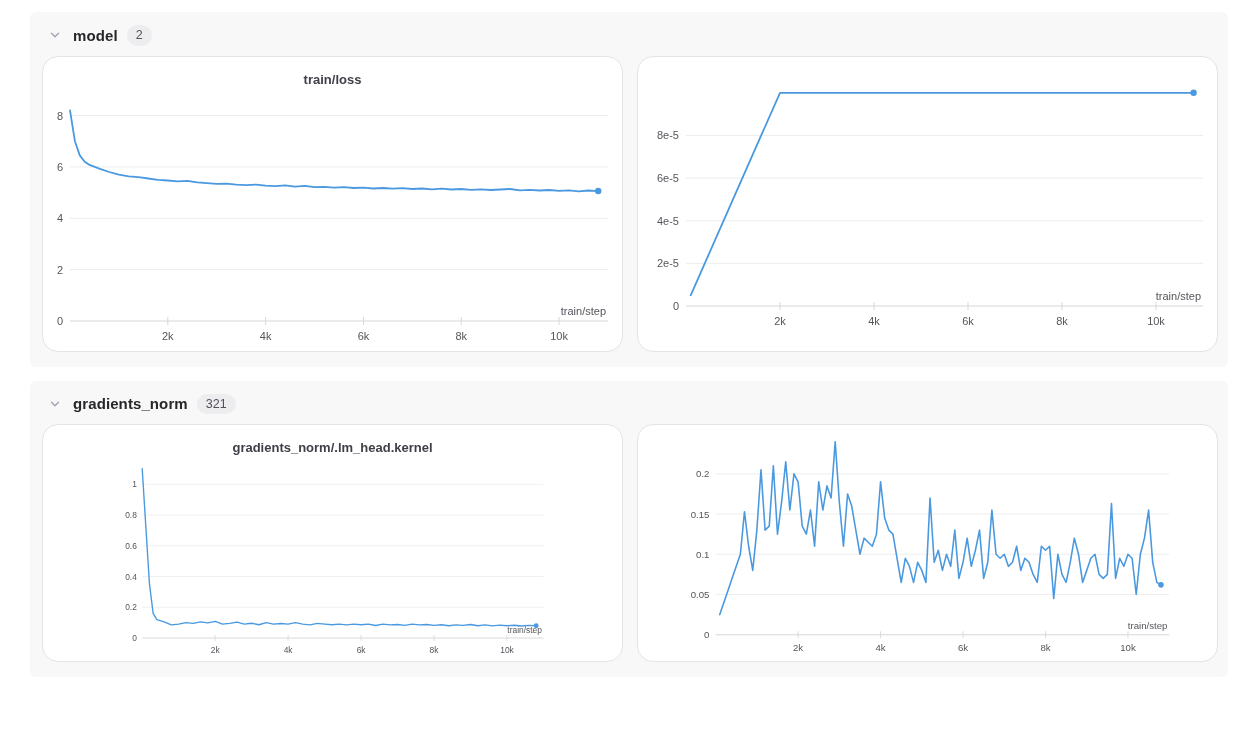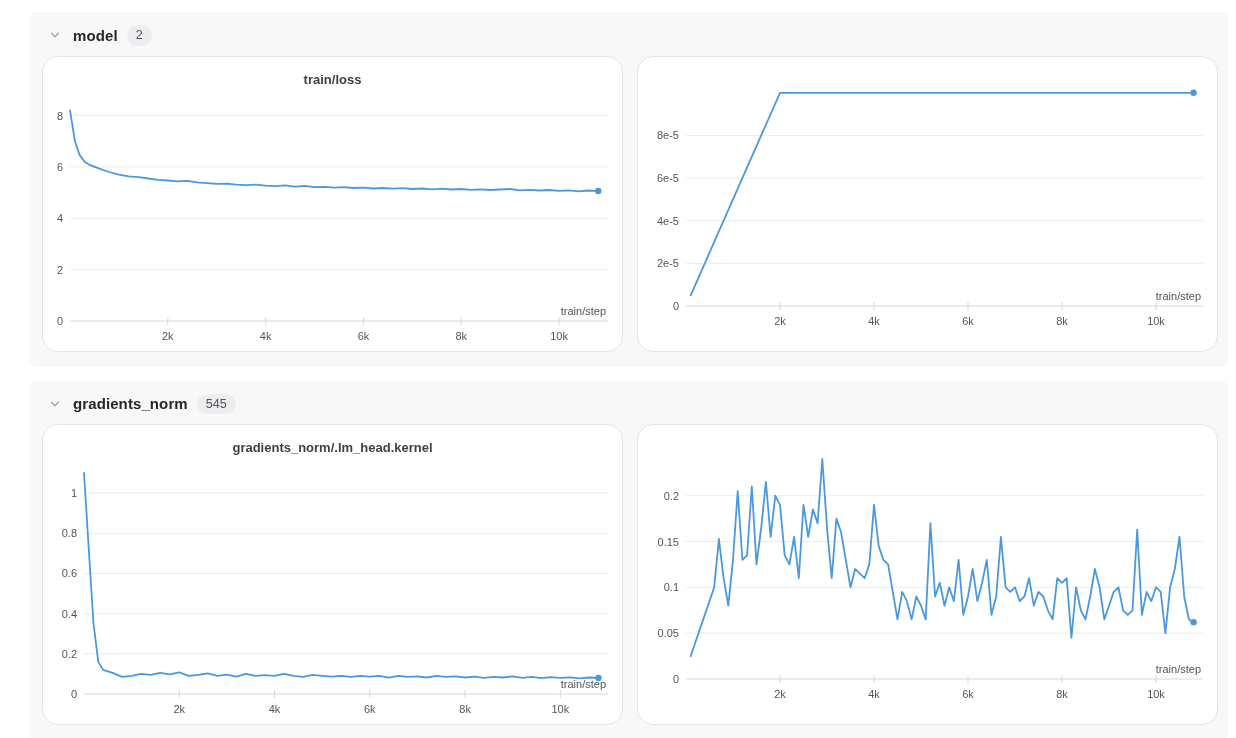--- a/index.html
+++ b/index.html
@@ -6,21 +6,21 @@
   html,body { margin:0; padding:0; background:#ffffff; }
   body { font-family:"Liberation Sans","DejaVu Sans",sans-serif; width:1236px; height:738px; overflow:hidden; }
   .page { width:1236px; padding:12px 8px 6px 30px; }
   section.group { background:var(--panel-bg,#f9f9fa); border-radius:6px; padding:13px 10px 15px 12px; margin-bottom:14px; }
   .group-header { display:flex; align-items:center; gap:9px; margin:0 0 10px 4px; }
   .chev-btn { background:none; border:none; padding:2px; margin:0; cursor:pointer; display:flex; align-items:center; color:var(--chevron-color,#9ca3af); }
   .group-label { font-size:15px; font-weight:600; color:var(--header-text,#27272a); letter-spacing:0.1px; }
   .badge { background:var(--badge-bg,#ececee); color:var(--badge-text,#52525b); font-size:12.5px; line-height:1; padding:4px 9px; border-radius:11px; }
   .cards { display:flex; gap:14px; }
   .cards-0 { height:296px; }
-  .cards-1 { height:301px; }
+  .cards-1 { height:238px; }
   .card { flex:1; min-width:0; background:var(--card-bg,#ffffff); border:1px solid var(--card-border,#e4e4e7); border-radius:16px; display:flex; flex-direction:column; overflow:hidden; }
   .chart-title { text-align:center; font-size:13px; font-weight:700; color:var(--title-color,#3f3f46); margin-top:15px; flex:none; }
   svg.chart { flex:1 1 auto; width:100%; display:block; }
 </style>
 </head>
 <body>
 
 <div class="page">
 
   <section class="group">
@@ -97,21 +97,21 @@
   <section class="group">
     <div class="group-header">
       <button class="chev-btn">
         <span style="display:flex;">
           <svg width="14" height="14" viewBox="0 0 24 24">
               <path d="M6 9l6 6 6-6" fill="none" stroke="currentColor" stroke-width="2.2" stroke-linecap="round" stroke-linejoin="round"></path>
             </svg>
         </span>
       </button>
       <span class="group-label">gradients_norm</span>
-      <span class="badge">545</span>
+      <span class="badge">321</span>
     </div>
     <div class="cards cards-1">
       <div class="card">
         <div class="chart-title">gradients_norm/.lm_head.kernel</div>
         <svg class="chart" viewBox="0 0 579 269">
             <text x="34" y="243" text-anchor="end" font-size="11" fill="#55555c">0</text>
             <line x1="41" y1="198.82608695652175" x2="565" y2="198.82608695652175" stroke="#ececec" stroke-width="1"></line>
             <text x="34" y="202.82608695652175" text-anchor="end" font-size="11" fill="#55555c">0.2</text>
             <line x1="41" y1="158.65217391304347" x2="565" y2="158.65217391304347" stroke="#ececec" stroke-width="1"></line>
             <text x="34" y="162.65217391304347" text-anchor="end" font-size="11" fill="#55555c">0.4</text>

